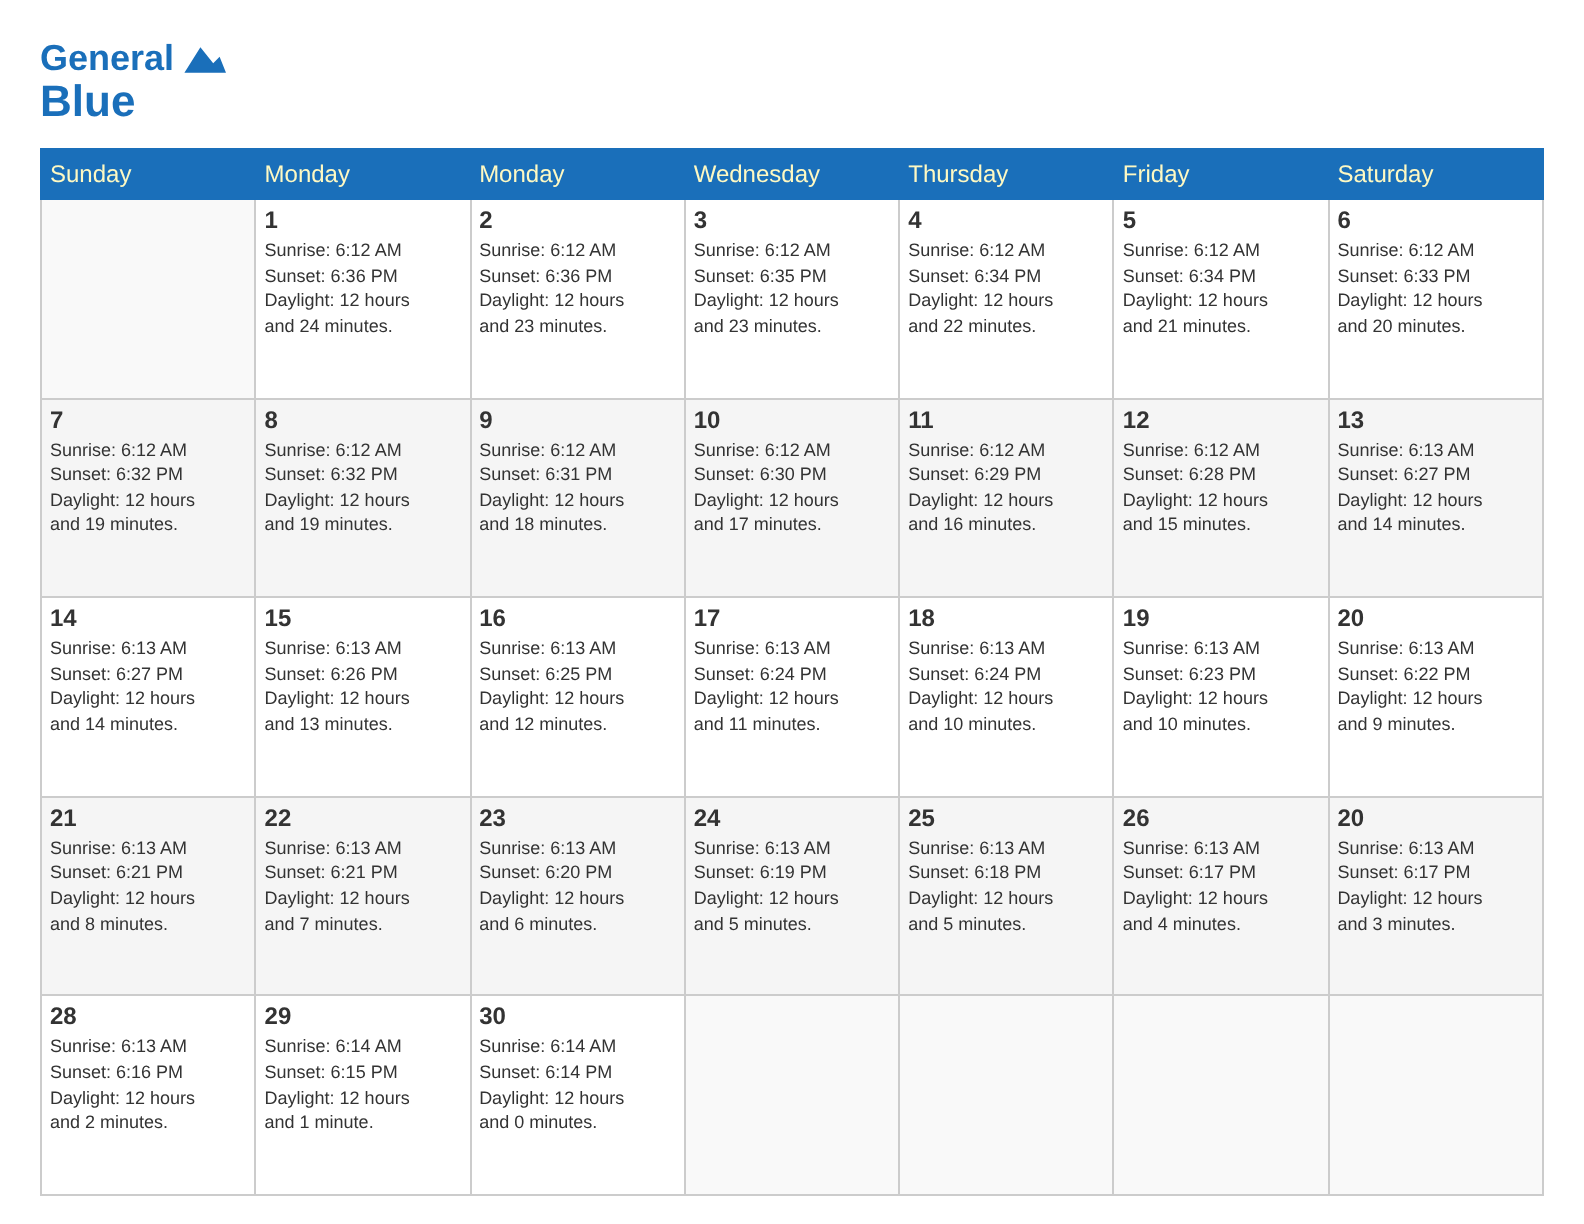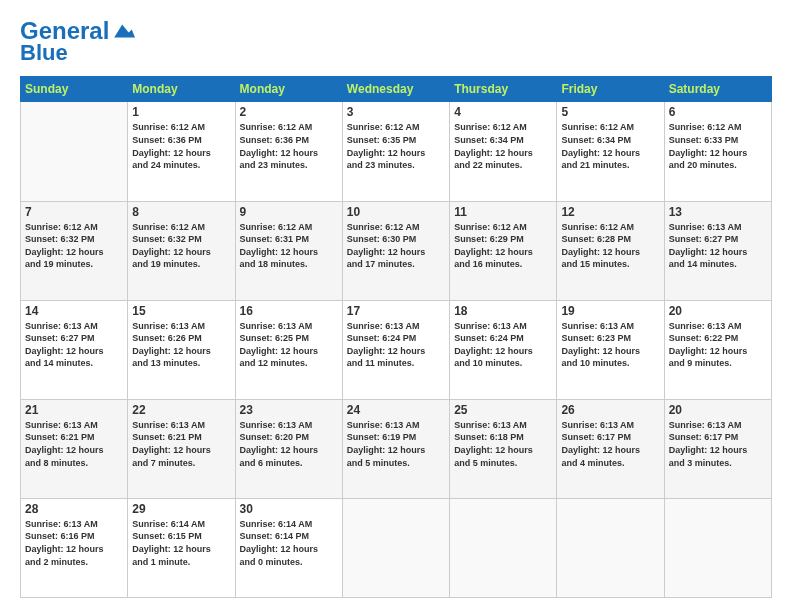--- a/index.html
+++ b/index.html
@@ -21,21 +21,21 @@
       display: flex;
       justify-content: space-between;
       align-items: flex-start;
       margin-bottom: 10px;
     }
     .logo {
       display: flex;
       align-items: center;
     }
     .logo-text {
-      font-size: 24px;
+      font-size: 18px;
       font-weight: bold;
       color: #333;
       line-height: 1.1;
     }
     .logo-text span {
       color: #1a6fba;
     }
     .logo-icon {
       width: 24px;
       height: 24px;
@@ -55,23 +55,23 @@
     }
     .calendar {
       flex: 1;
       border: 1px solid #ccc;
       border-collapse: collapse;
       width: 100%;
       table-layout: fixed;
     }
     .calendar thead tr th {
       background: #1a6fba;
-      color: #bef264;
+      color: #fef9c3;
       font-size: 12px;
-      font-weight: bold;
+      font-weight: normal;
       padding: 5px 4px;
       border: 1px solid #1a6fba;
       text-align: left;
     }
     .calendar tbody tr td {
       border: 1px solid #ccc;
       vertical-align: top;
       padding: 3px 4px;
       font-size: 9.5px;
       color: #333;
@@ -81,21 +81,20 @@
       font-size: 12px;
       font-weight: bold;
       color: #333;
       display: block;
       margin-bottom: 2px;
     }
     .day-info {
       font-size: 9px;
       color: #333;
       line-height: 1.4;
-      font-weight: bold;
     }
     .empty {
       background: #f9f9f9;
     }
     tr:nth-child(even) td {
       background: #f5f5f5;
     }
     tr:nth-child(odd) td {
       background: #fff;
     }

